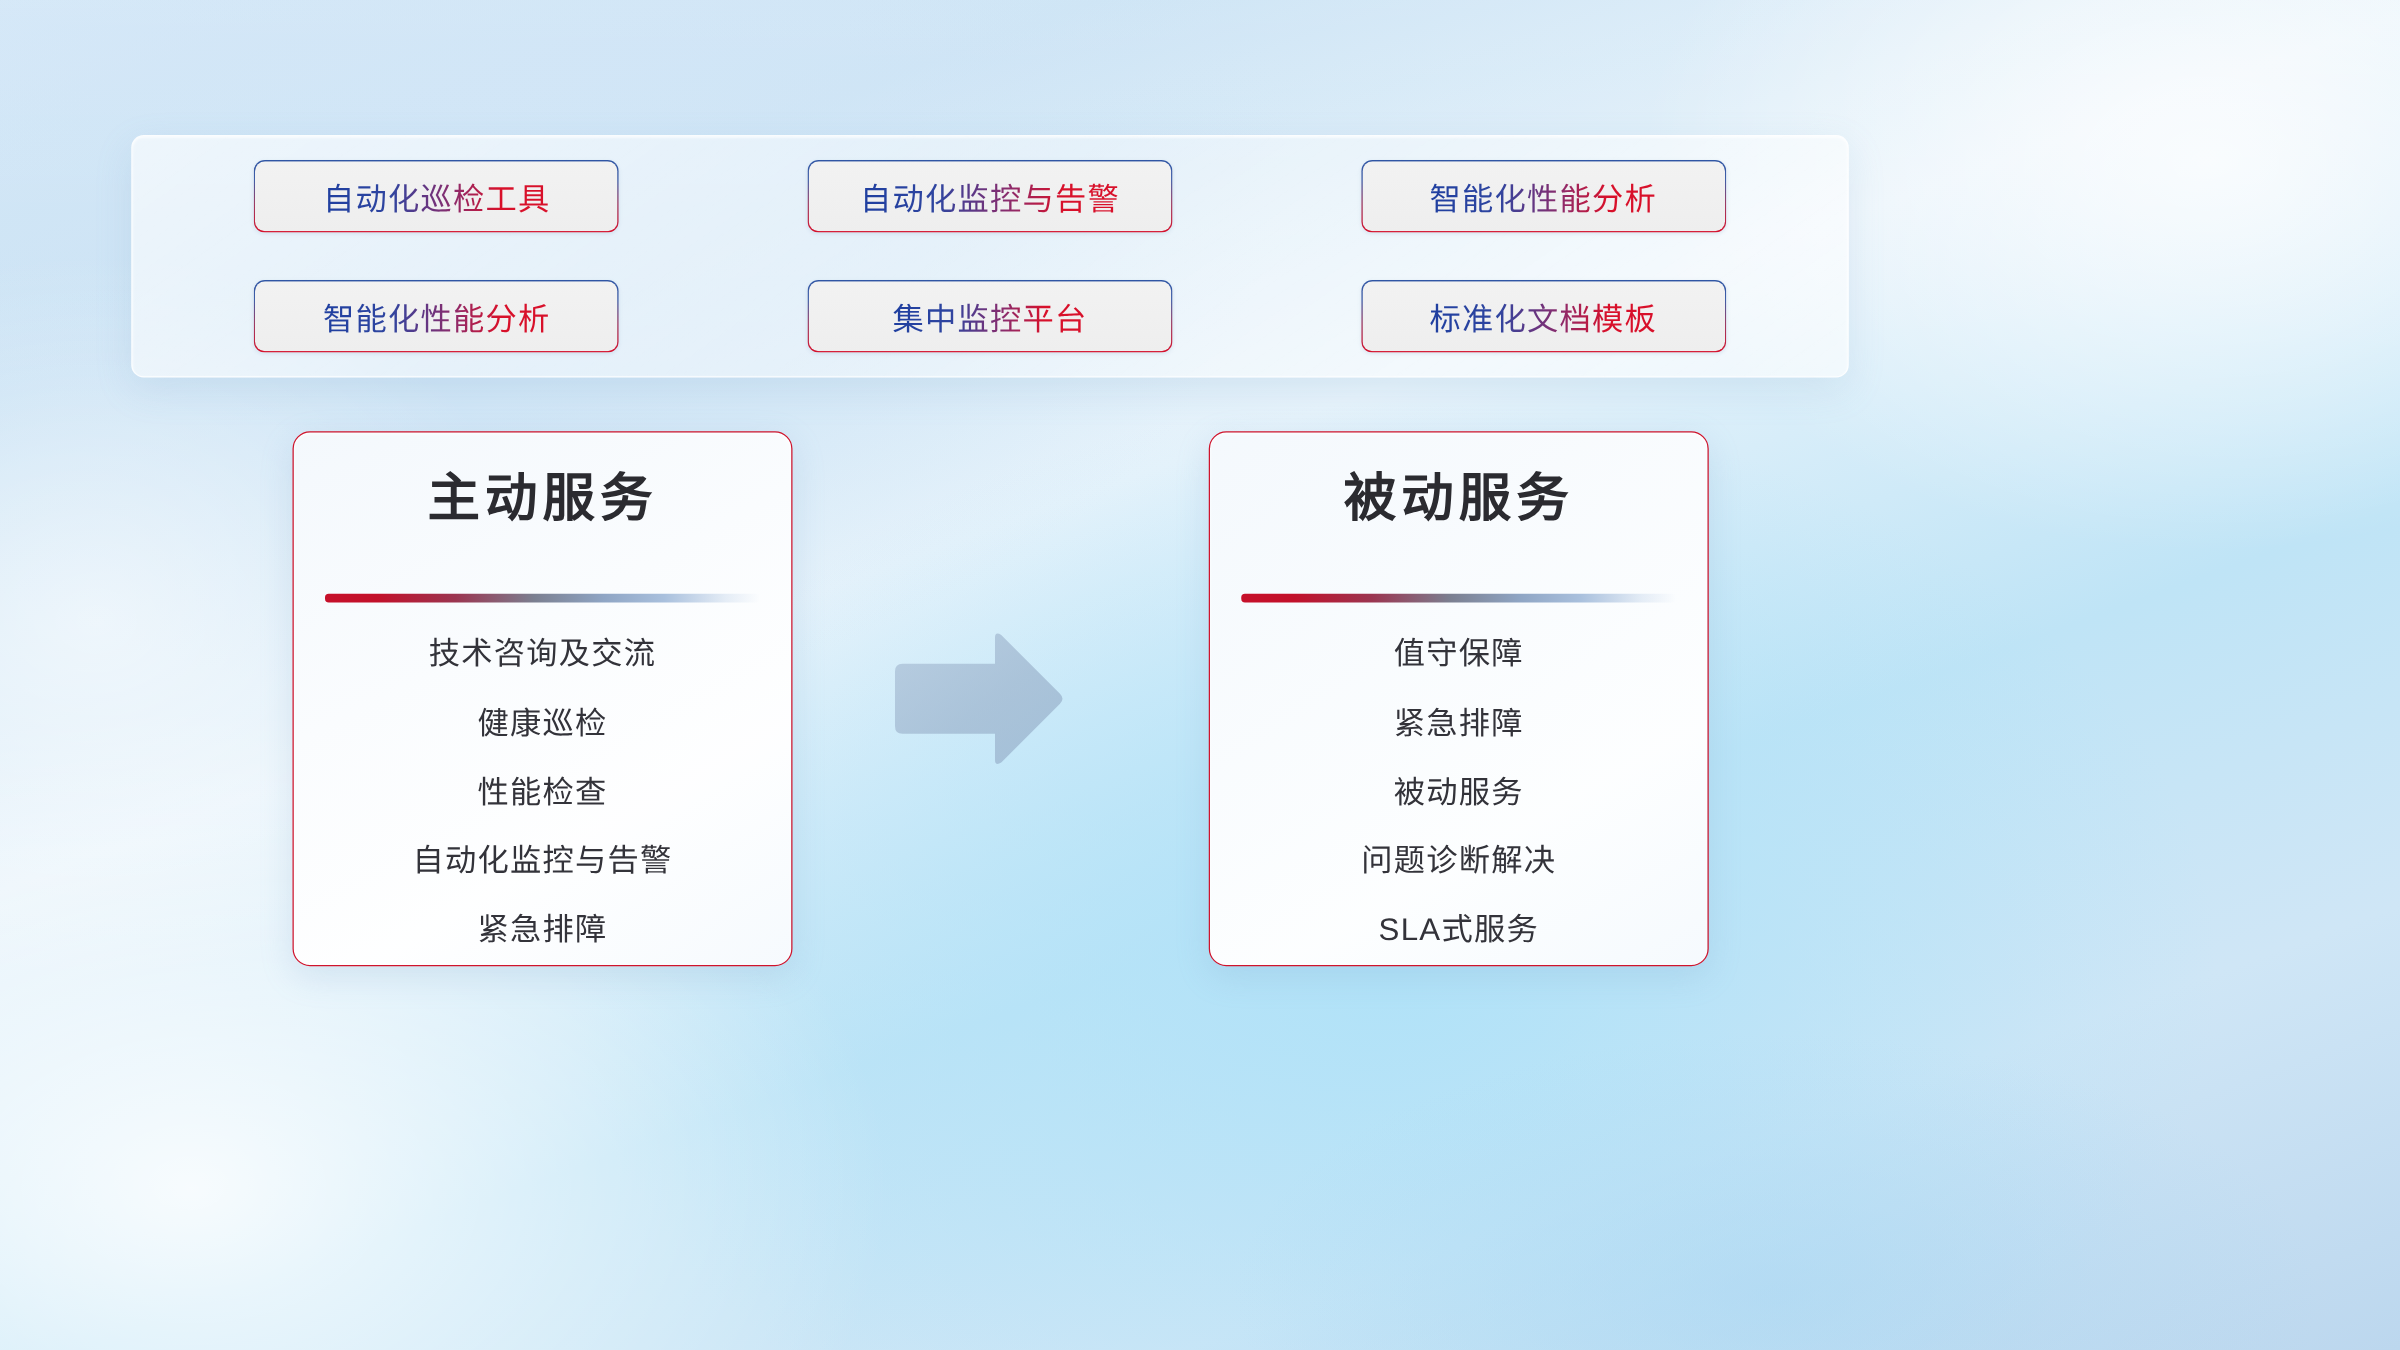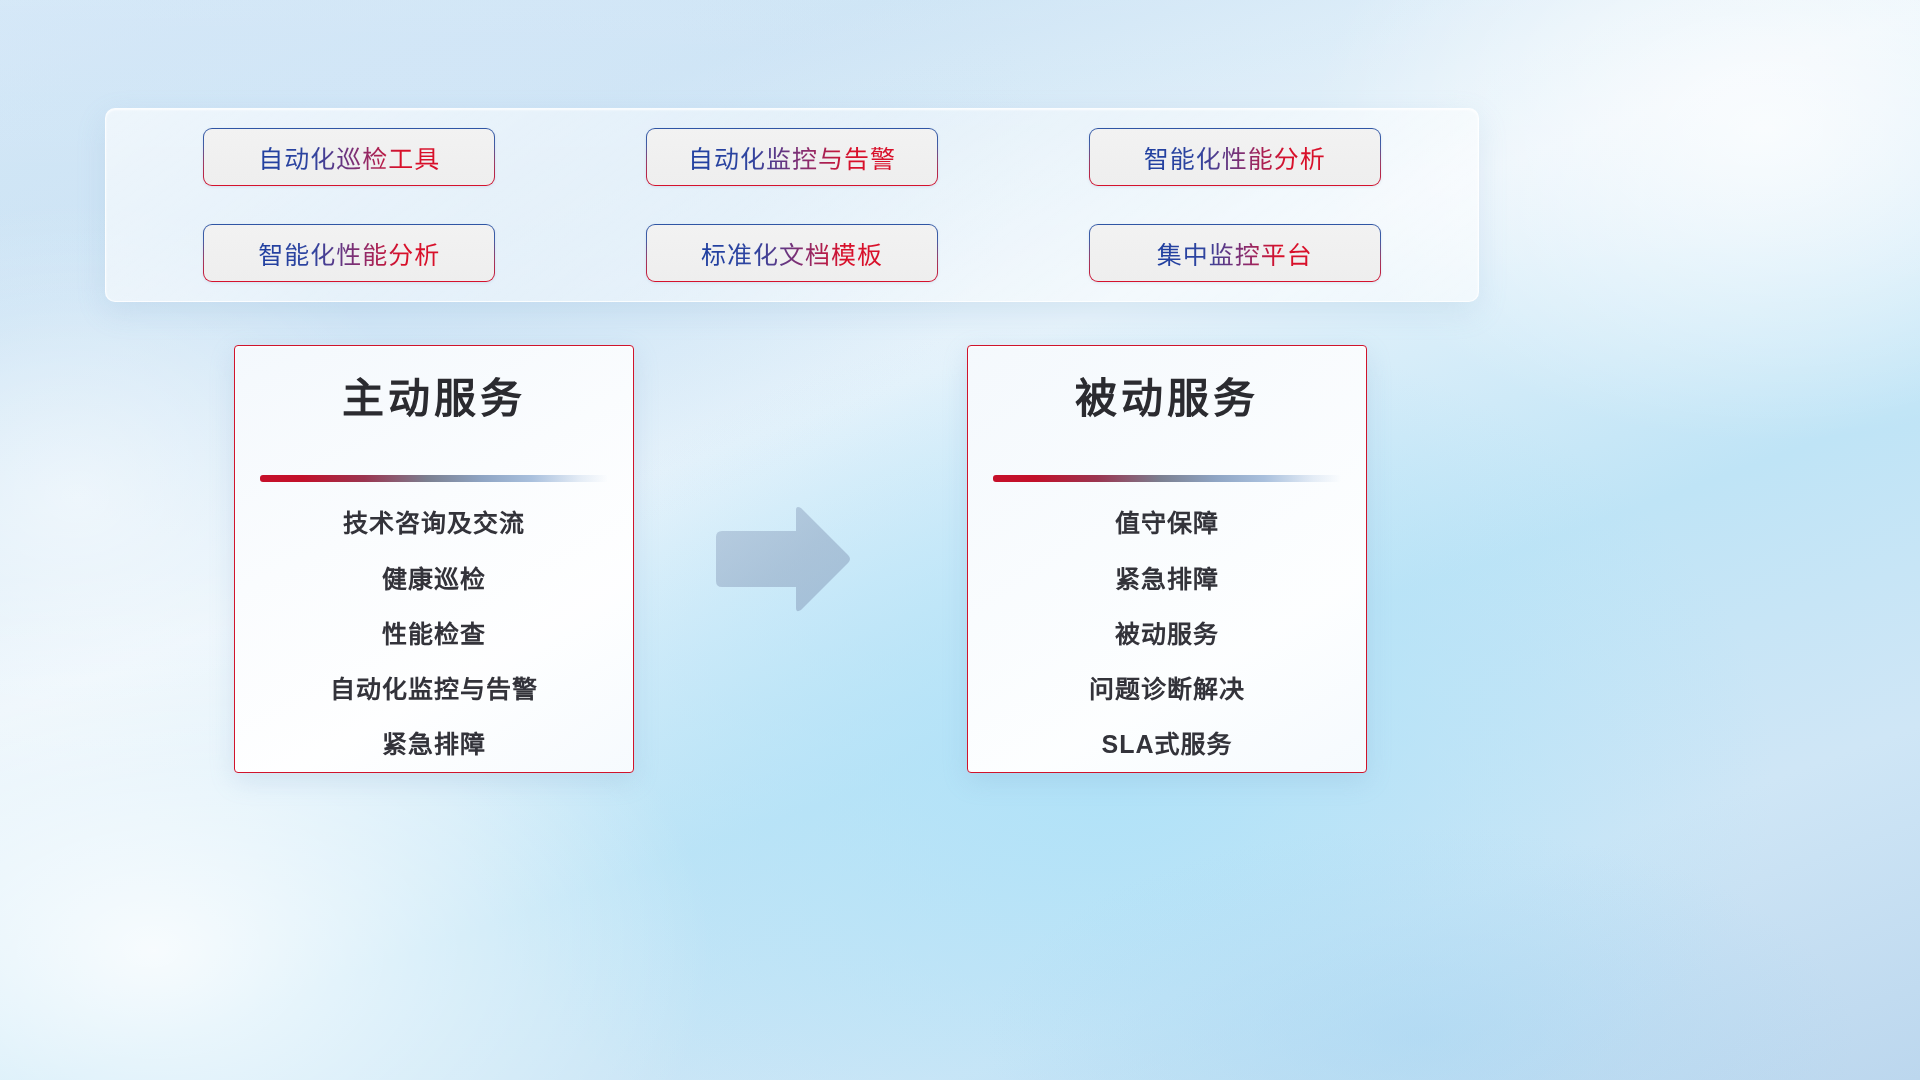--- a/index.html
+++ b/index.html
@@ -89,21 +89,21 @@
     white-space: nowrap;
   }
 
   
   .service-card {
     position: absolute;
     top: 345px;
     width: 400px;
     height: 428px;
     box-sizing: border-box;
-    border-radius: 4px;
+    border-radius: 14px;
     background: linear-gradient(150deg, rgba(245,249,253,0.96) 0%, rgba(250,252,254,0.97) 35%, rgba(255,255,255,0.97) 70%, rgba(248,251,254,0.96) 100%);
     border: 1.4px solid #d0142c;
     box-shadow: 0 8px 26px rgba(120,160,200,0.20), inset 0 1px 3px rgba(255,255,255,0.95);
     display: flex;
     flex-direction: column;
     align-items: center;
   }
   #card-active  { left: 234px; }
   #card-passive { left: 936px; margin-left: 31px; }
 
@@ -139,21 +139,20 @@
     flex-direction: column;
     align-items: center;
     gap: 24px;
   }
   .card-list li {
     font-size: 25px;
     color: #33333a;
     letter-spacing: 1px;
     line-height: 1.25;
     white-space: nowrap;
-    font-weight: bold;
   }
 
   
   #flow-arrow {
     position: absolute;
     left: 712px;
     top: 505px;
     width: 140px;
     height: 108px;
   }
@@ -170,24 +169,24 @@
   <div class="pill">
     <span class="pill-label">自动化监控与告警</span>
   </div>
   <div class="pill">
     <span class="pill-label">智能化性能分析</span>
   </div>
   <div class="pill">
     <span class="pill-label">智能化性能分析</span>
   </div>
   <div class="pill">
+    <span class="pill-label">集中监控平台</span>
+  </div>
+  <div class="pill">
     <span class="pill-label">标准化文档模板</span>
-  </div>
-  <div class="pill">
-    <span class="pill-label">集中监控平台</span>
   </div>
 </section>
 
 <section class="service-card" id="card-active">
   <h2 class="card-title">主动服务</h2>
   <div class="card-rule"></div>
   <ul class="card-list">
     <li>技术咨询及交流</li>
     <li>健康巡检</li>
     <li>性能检查</li>

